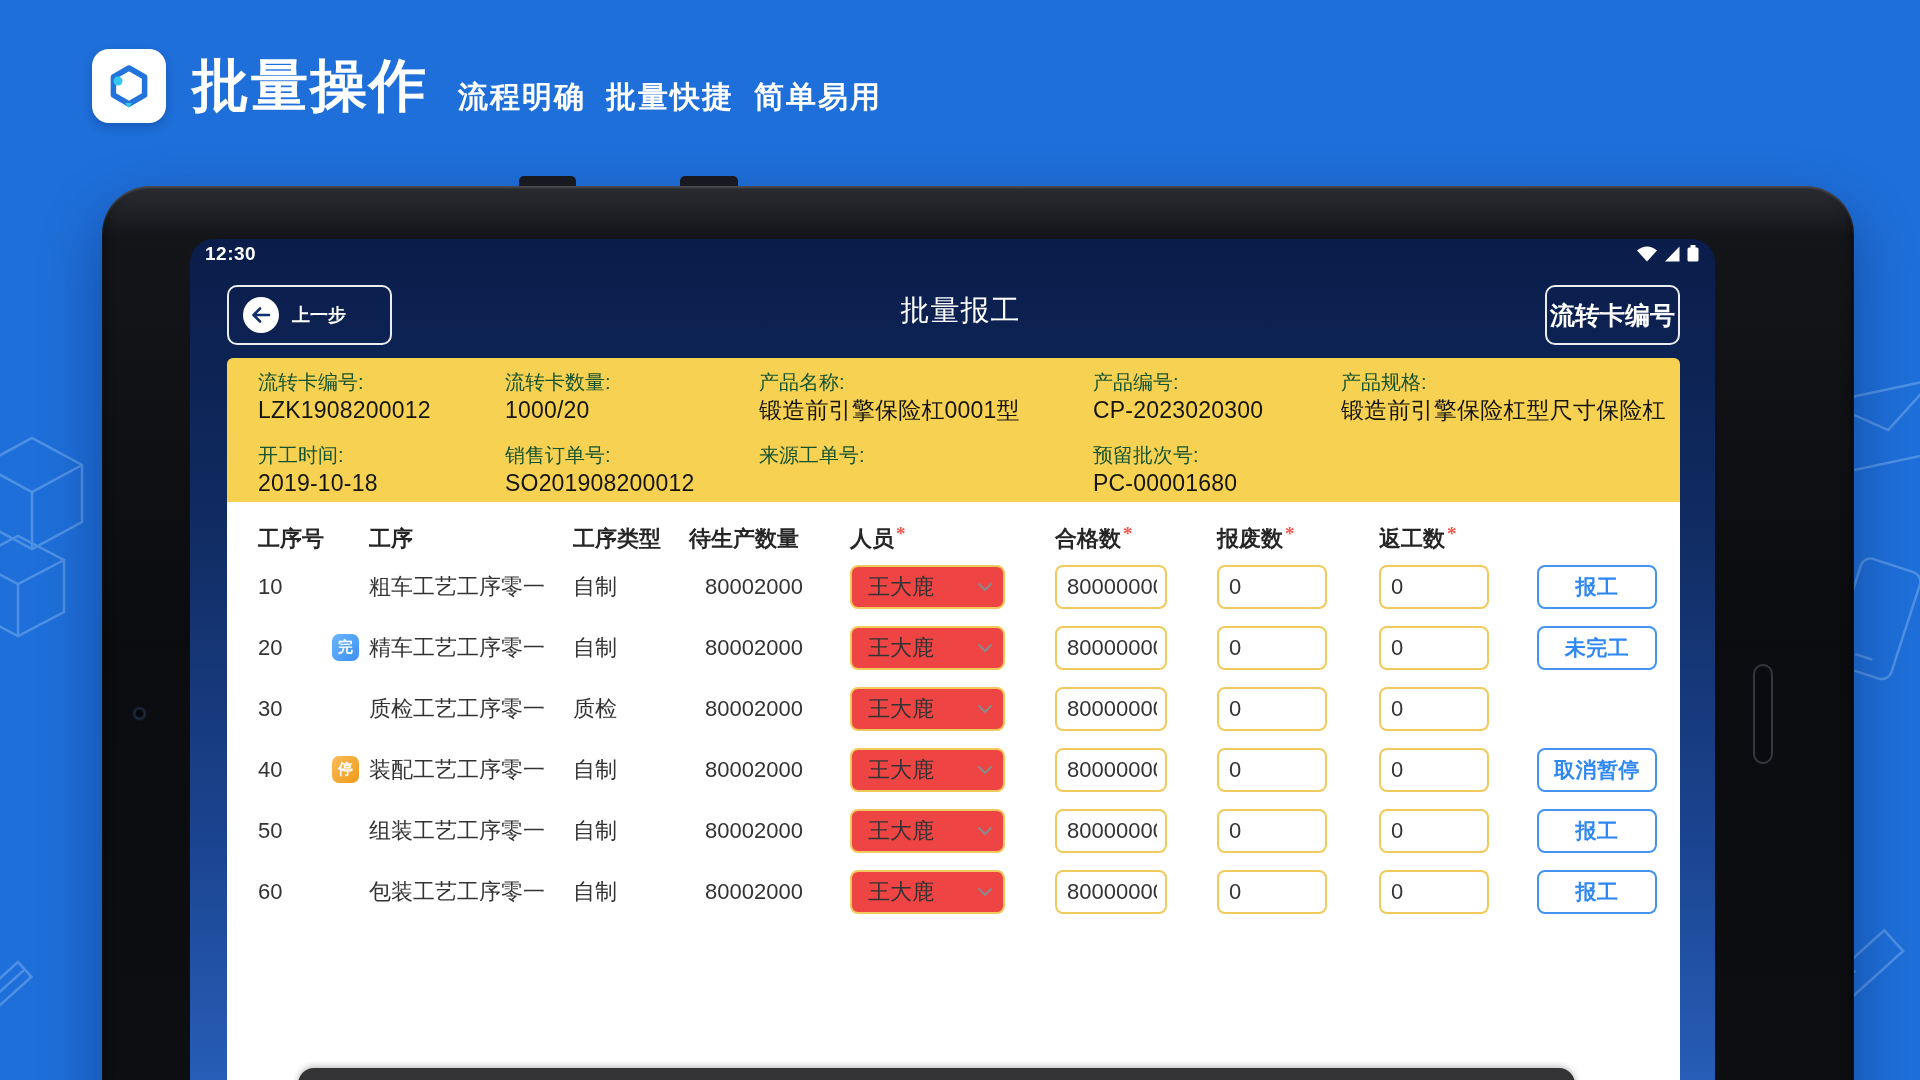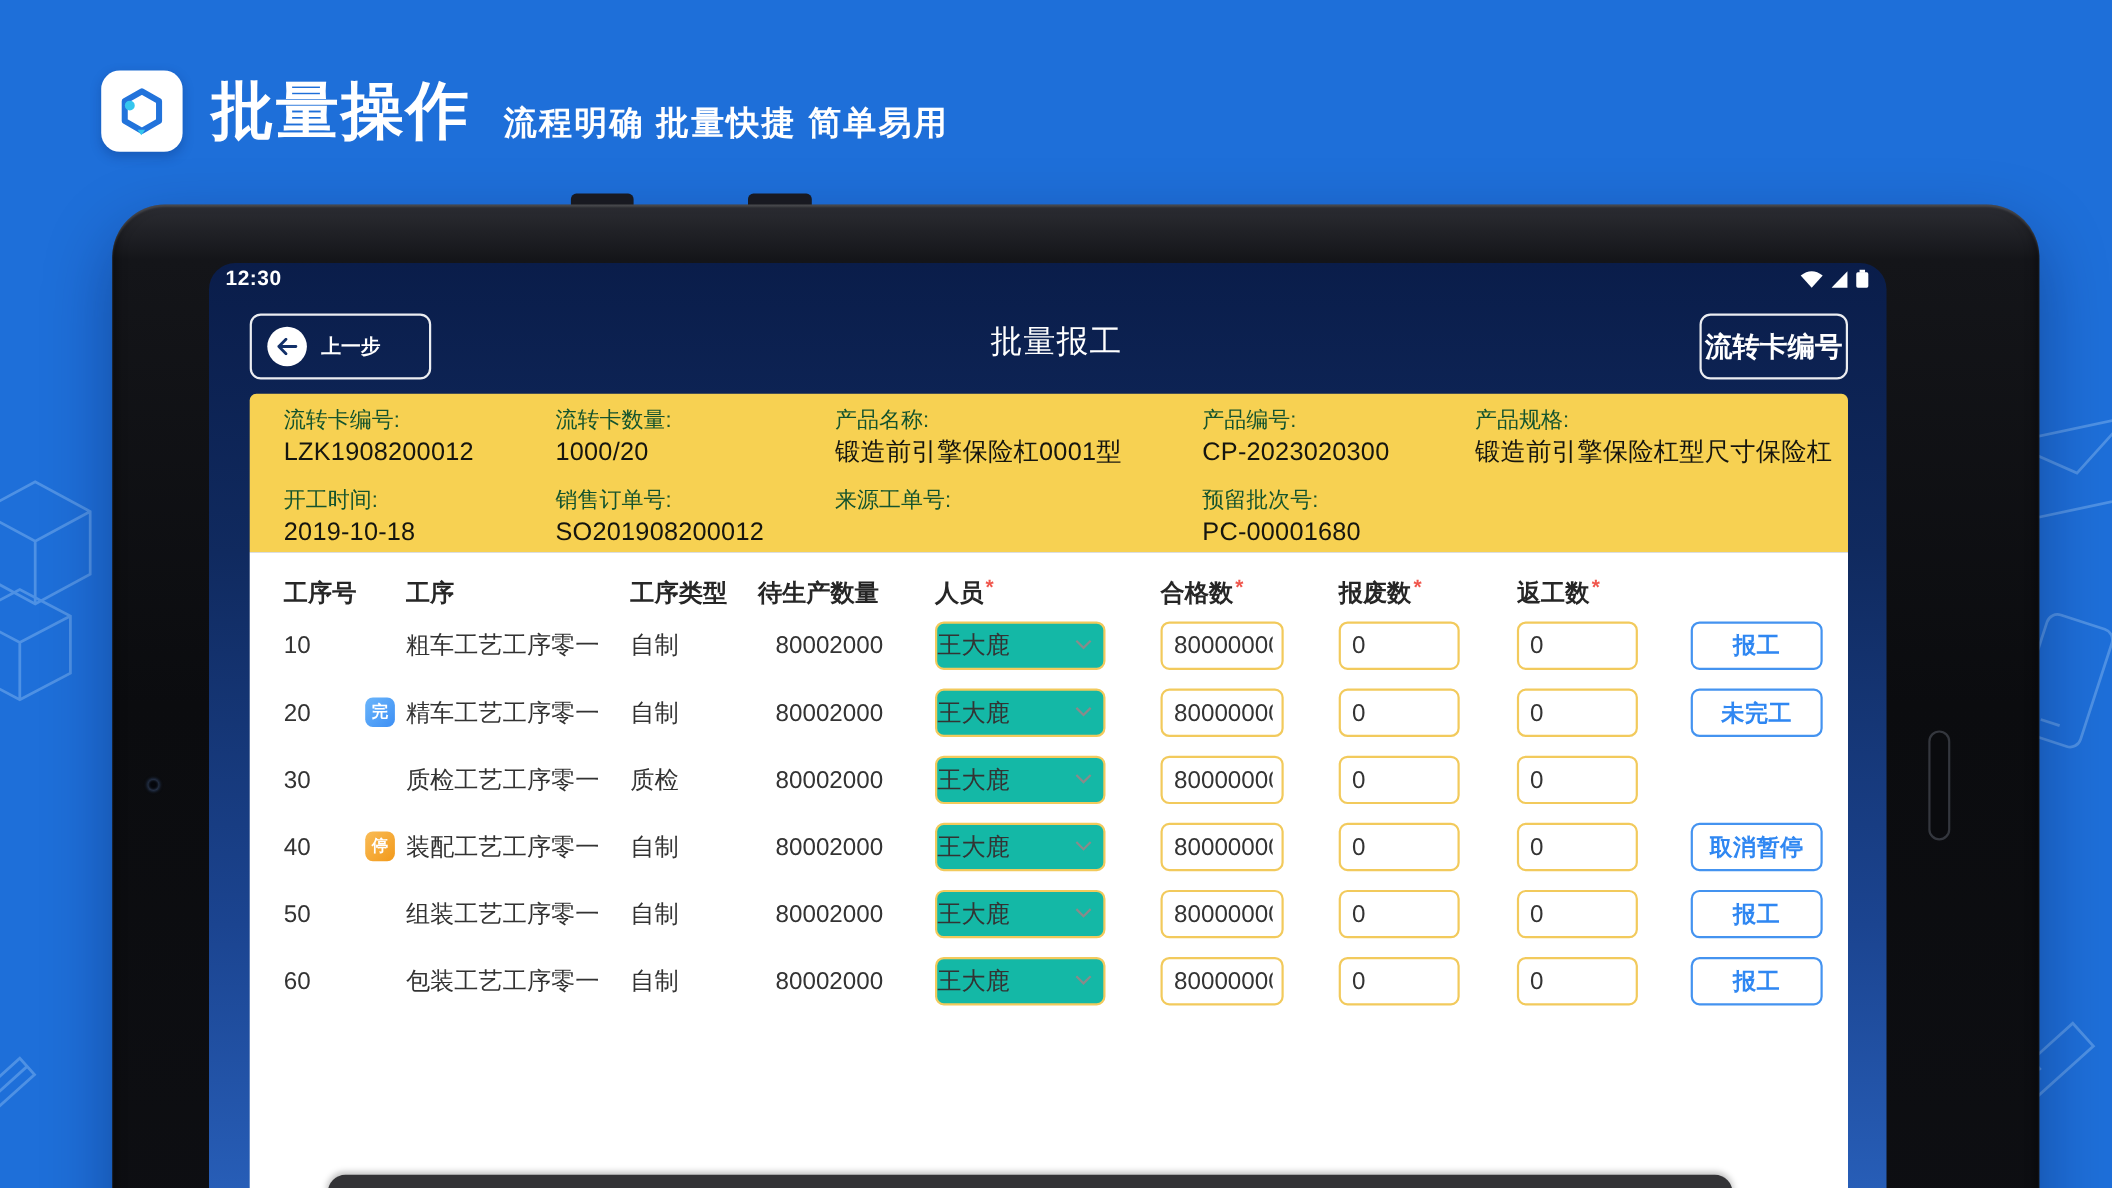--- a/index.html
+++ b/index.html
@@ -3,21 +3,21 @@
 <meta charset="utf-8">
 <style>
   * { margin:0; padding:0; box-sizing:border-box; }
   html,body { width:1920px; height:1080px; overflow:hidden; }
   body { font-family:"Liberation Sans","DejaVu Sans",sans-serif; background:var(--bg,#1E6FD9); position:relative; }
 
   
   .doodles { position:absolute; left:0; top:0; width:1920px; height:1080px; pointer-events:none; }
 
   
-  .banner { position:absolute; left:92px; top:61px; height:80px; display:flex; align-items:center; }
+  .banner { position:absolute; left:92px; top:46px; height:80px; display:flex; align-items:center;font-family:Liberation Mono, monospace; }
   .logo { width:74px; height:74px; background:#fff; border-radius:17px; display:flex; align-items:center; justify-content:center; box-shadow:0 4px 10px rgba(0,30,90,.25); }
   .app-name { color:#fff; font-size:57px; font-weight:900; letter-spacing:2px; margin-left:26px; }
   .tagline { color:#fff; font-size:30px; font-weight:600; letter-spacing:2px; margin-left:30px; margin-top:22px; }
 
   
   .top-btn { position:absolute; top:176px; height:16px; border-radius:5px 5px 0 0; background:#1a1b20; }
   .top-btn-1 { left:519px; width:57px; }
   .top-btn-2 { left:680px; width:58px; }
   .tablet { position:absolute; left:102px; top:186px; width:1752px; height:1010px; border-radius:48px;
     background:linear-gradient(180deg,#2c2d33 0%, #141519 5%, #0b0c0f 45%, #0e0f13 100%);
@@ -45,36 +45,36 @@
     border-radius:10px; color:#fff; font-size:25px; font-weight:600; display:flex; align-items:center; justify-content:center; cursor:pointer; }
 
   
   .panel-wrap { position:absolute; left:37px; top:119px; width:1453px; height:821px; }
   .info-panel { width:100%; height:144px; background:var(--yellow,#F7D152); border-radius:6px 6px 0 0;
     display:grid; grid-template-columns:247px 254px 334px 248px 1fr; padding:11px 0 0 31px; row-gap:13px; }
   .info-field .lbl { font-size:20px; color:#14532d; line-height:26px; }
   .info-field .val { font-size:23px; color:#15150f; font-weight:400; line-height:31px; letter-spacing:.2px; }
 
   .table-area { position:relative; width:100%; height:677px; background:#fff; }
-  .thead { display:flex; padding:22px 0 0 31px; height:54px; align-items:flex-start; }
+  .thead { display:flex; padding:22px 0 0 31px; height:54px; align-items:flex-start;font-family:Liberation Serif, serif; }
   .thead .hcell { font-size:22px; font-weight:700; color:#262626; line-height:30px; }
   .req { color:var(--red,#F0564C); font-size:19px; margin-left:2px; position:relative; top:-6px; }
   .trow { display:flex; align-items:center; height:61px; padding-left:31px; }
   .c-no{width:74px;} .c-proc{width:241px; display:flex; align-items:center;} .c-type{width:116px;}
   .c-qty{width:161px;} .c-person{width:205px;} .c-pass{width:162px;} .c-scrap{width:162px;} .c-rework{width:158px;} .c-action{width:120px;}
   .thead .c-proc { padding-left:37px; }
   .cell { font-size:22px; color:#333; }
   .qty-val { padding-left:16px; display:inline-block; }
   .badge { width:27px; height:27px; border-radius:7px; margin-right:10px; color:#fff; font-size:15px; font-weight:700;
     display:flex; align-items:center; justify-content:center; flex:none; }
   .badge-done { background:linear-gradient(135deg,#6ab5fb,#3d8ff4); }
   .badge-paused { background:linear-gradient(135deg,#f9bc57,#f2991a); }
   .badge-empty { visibility:hidden; }
-  .select { width:155px; height:44px; background:#14b8a6; border:2px solid var(--inputBorder,#F2CA5C); border-radius:8px;
-    display:flex; align-items:center; justify-content:space-between; padding:0 10px 0 0; cursor:pointer; }
+  .select { width:155px; height:44px; background:#ef4444; border:2px solid var(--inputBorder,#F2CA5C); border-radius:8px;
+    display:flex; align-items:center; justify-content:space-between; padding:0 10px 0 16px; cursor:pointer; }
   .select .sel-text { font-size:22px; color:#333; }
   .num-input { height:44px; border:2px solid var(--inputBorder,#F2CA5C); border-radius:8px; font-size:22px; color:#333;
     padding:0 8px 0 10px; outline:none; font-family:inherit; background:#fff; }
   .w-pass{width:112px;} .w-scrap{width:110px;} .w-rework{width:110px;}
   .action-btn { width:120px; height:44px; background:#fff; border:2px solid #4493f0; border-radius:8px;
     color:var(--actionBlue,#2F87F2); font-size:21px; font-weight:700; cursor:pointer; font-family:inherit; letter-spacing:.5px; }
   .bottom-sheet { position:absolute; left:71px; top:566px; width:1277px; height:60px; background:#333336; border-radius:16px 16px 0 0; cursor:pointer; box-shadow:0 -2px 6px rgba(0,0,0,.25); }
 </style>
 </head>
 <body>

